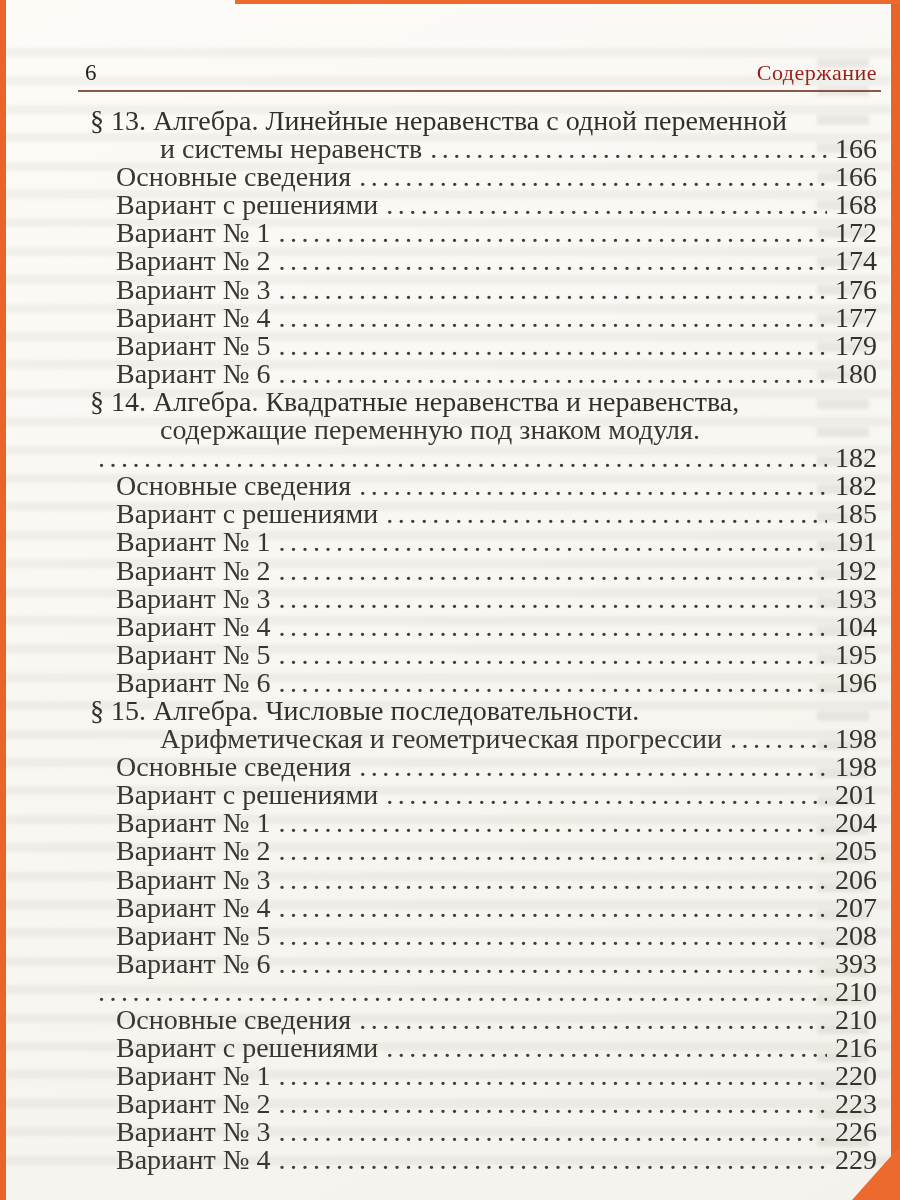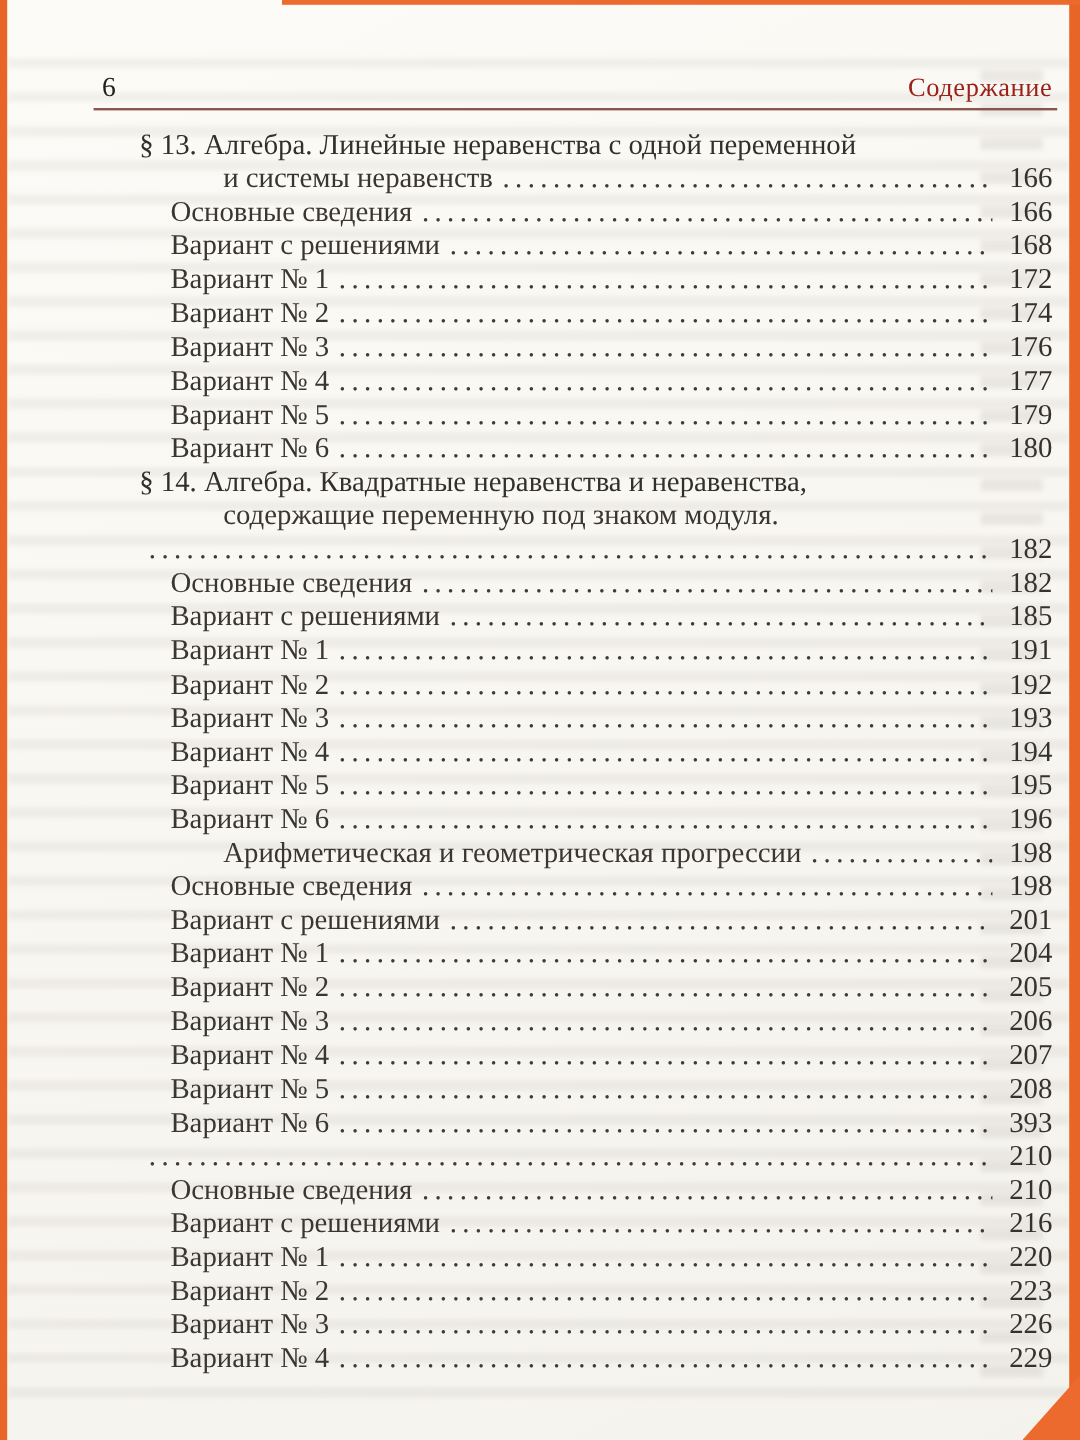--- a/index.html
+++ b/index.html
@@ -88,23 +88,23 @@
   }
   .rule {
     position: relative;
     margin: 4px 10px 0 72px;
     height: 0;
     border-top: 2px solid #77392e;
     opacity: 0.85;
   }
   .toc {
     position: relative;
-    padding: 15px 14px 0 110px;
+    padding: 15px 14px 0 84px;
     color: #3a3631;
-    font-size: 24px;
+    font-size: 28px;
   }
   .row {
     display: flex;
     align-items: baseline;
     line-height: 28.1px;
     min-height: 28.1px;
     white-space: nowrap;
   }
   .row .txt { flex: 0 0 auto; }
   .row.indent0 .txt { padding-left: 0; color: #33302b; }
@@ -222,31 +222,34 @@
           <span class="num">192</span>
         </div>
         <div class="row indent1">
           <span class="txt">Вариант № 3</span>
           <span class="dots"></span>
           <span class="num">193</span>
         </div>
         <div class="row indent1">
           <span class="txt">Вариант № 4</span>
           <span class="dots"></span>
-          <span class="num">194</span>
+          <span class="num">104</span>
         </div>
         <div class="row indent1">
           <span class="txt">Вариант № 5</span>
           <span class="dots"></span>
           <span class="num">195</span>
         </div>
         <div class="row indent1">
           <span class="txt">Вариант № 6</span>
           <span class="dots"></span>
           <span class="num">196</span>
+        </div>
+        <div class="row indent0">
+          <span class="txt">§ 15. Алгебра. Числовые последовательности.</span>
         </div>
         <div class="row indent2">
           <span class="txt">Арифметическая и геометрическая прогрессии</span>
           <span class="dots"></span>
           <span class="num">198</span>
         </div>
         <div class="row indent1">
           <span class="txt">Основные сведения</span>
           <span class="dots"></span>
           <span class="num">198</span>

